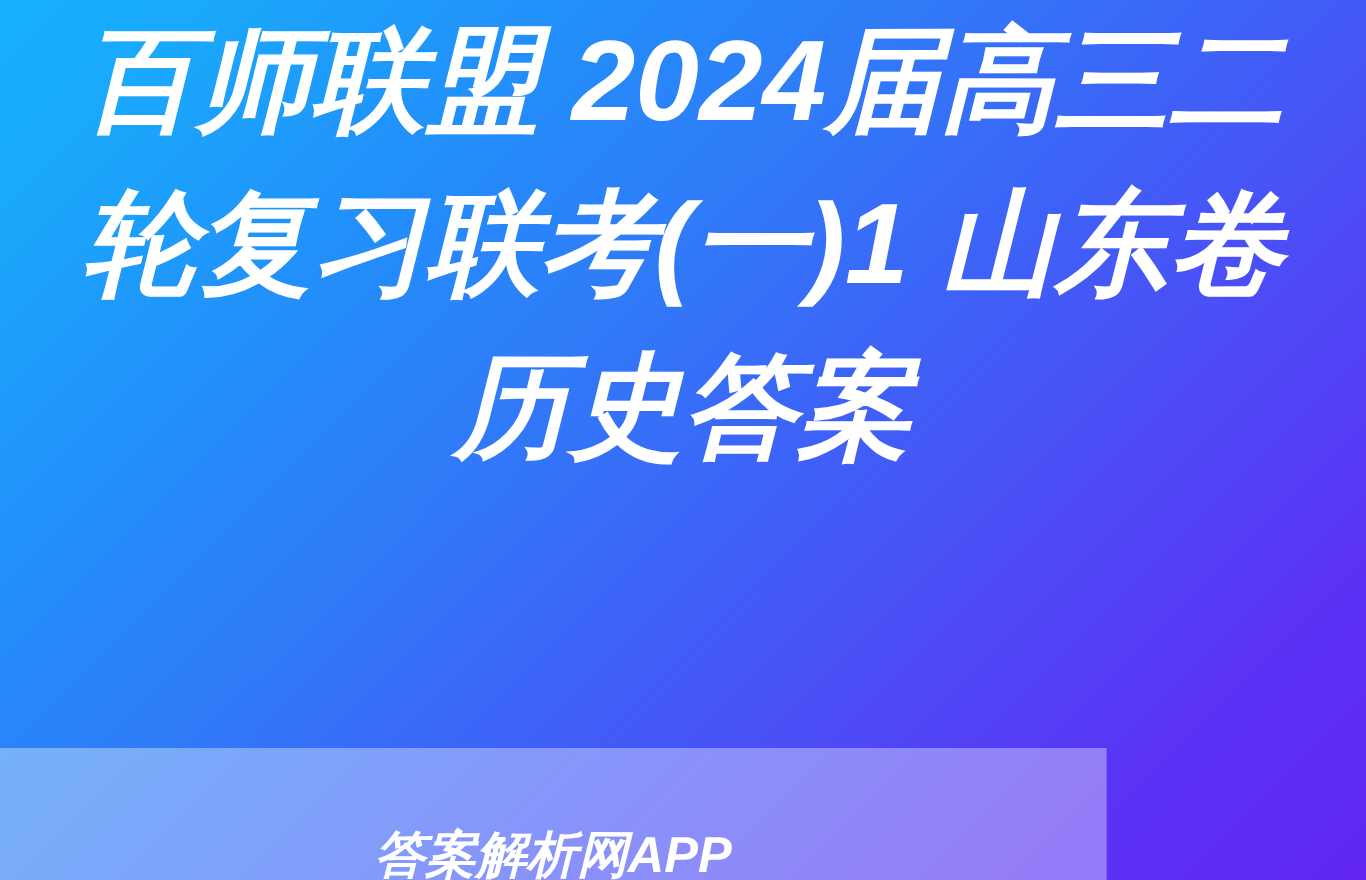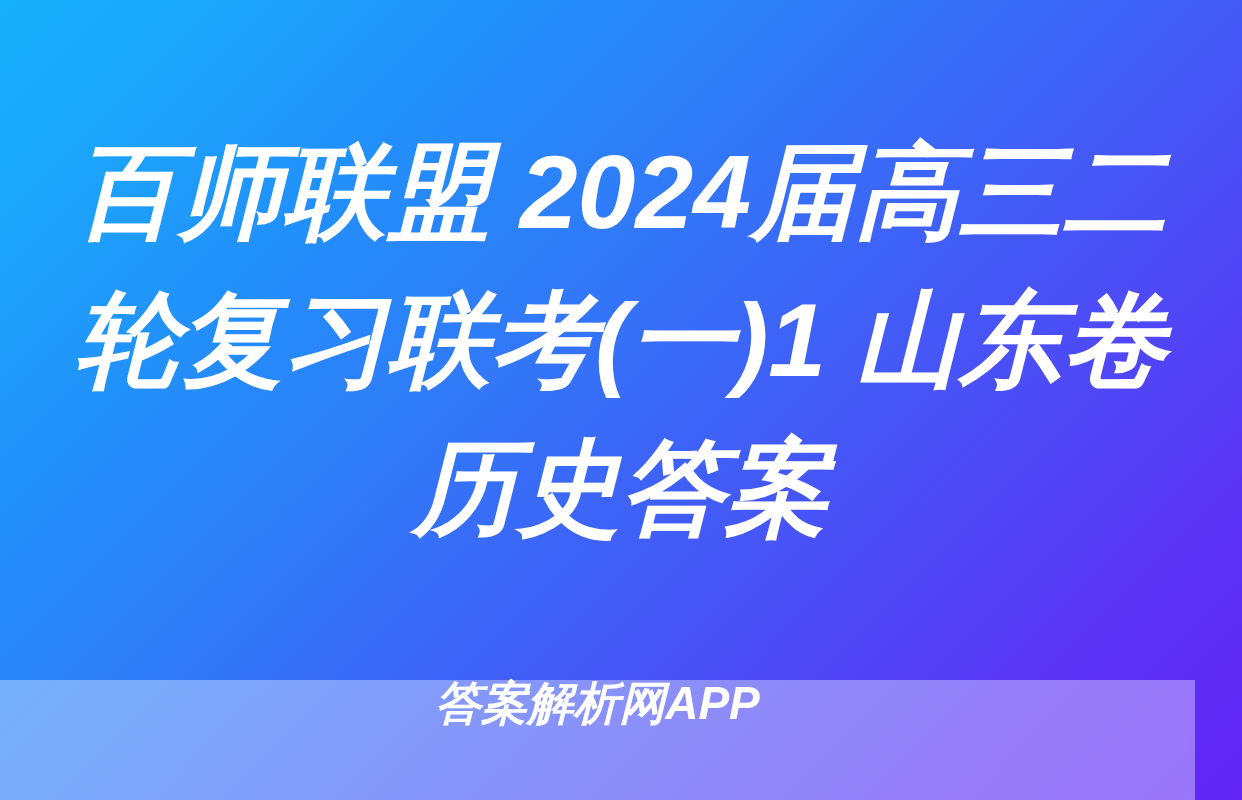--- a/index.html
+++ b/index.html
@@ -32,23 +32,22 @@
   
   #title-block {
     position: absolute;
     left: 0;
     top: 0;
     width: 1242px;
     height: 680px;
     display: flex;
     flex-direction: column;
     align-items: center;
-    justify-content: center;
     box-sizing: border-box;
-    padding: 16px 60px;
+    padding: 0 60px;
   }
 
   #title-text {
     width: 100%;
     text-align: center;
     color: #ffffff;
     font-family: "Liberation Sans", "DejaVu Sans", sans-serif;
     font-size: 104px;
     font-weight: 700;
     font-style: italic;
@@ -57,25 +56,25 @@
     white-space: normal;
     word-break: break-all;
     text-rendering: optimizeLegibility;
   }
 
   
   #footer-band {
     position: absolute;
     left: 0;
     top: 680px;
-    width: 1195px;
+    width: 1006px;
     height: 120px;
     background: rgba(255, 255, 255, 0.36);
     display: flex;
-    align-items: flex-start;
+    align-items: flex-end;
     justify-content: center;
   }
 
   #watermark-text {
     color: #ffffff;
     font-family: "Liberation Sans", "DejaVu Sans", sans-serif;
     font-size: 46px;
     font-weight: 700;
     font-style: italic;
     letter-spacing: 0px;

